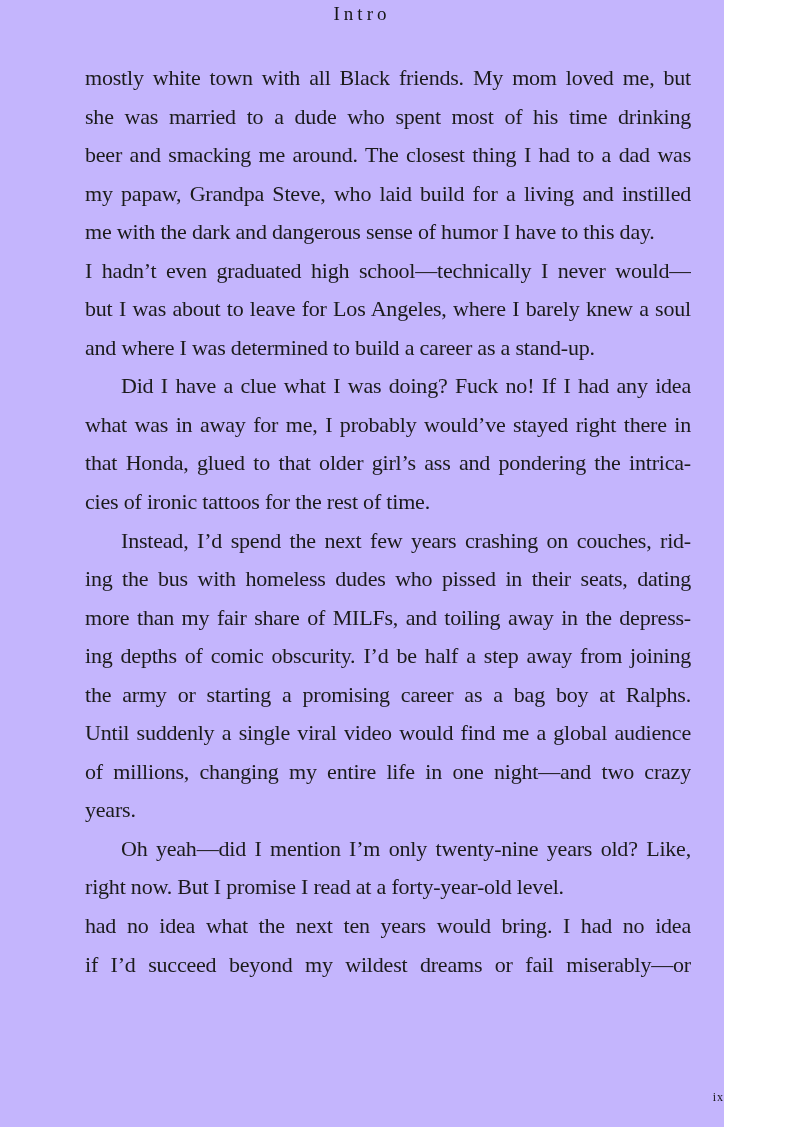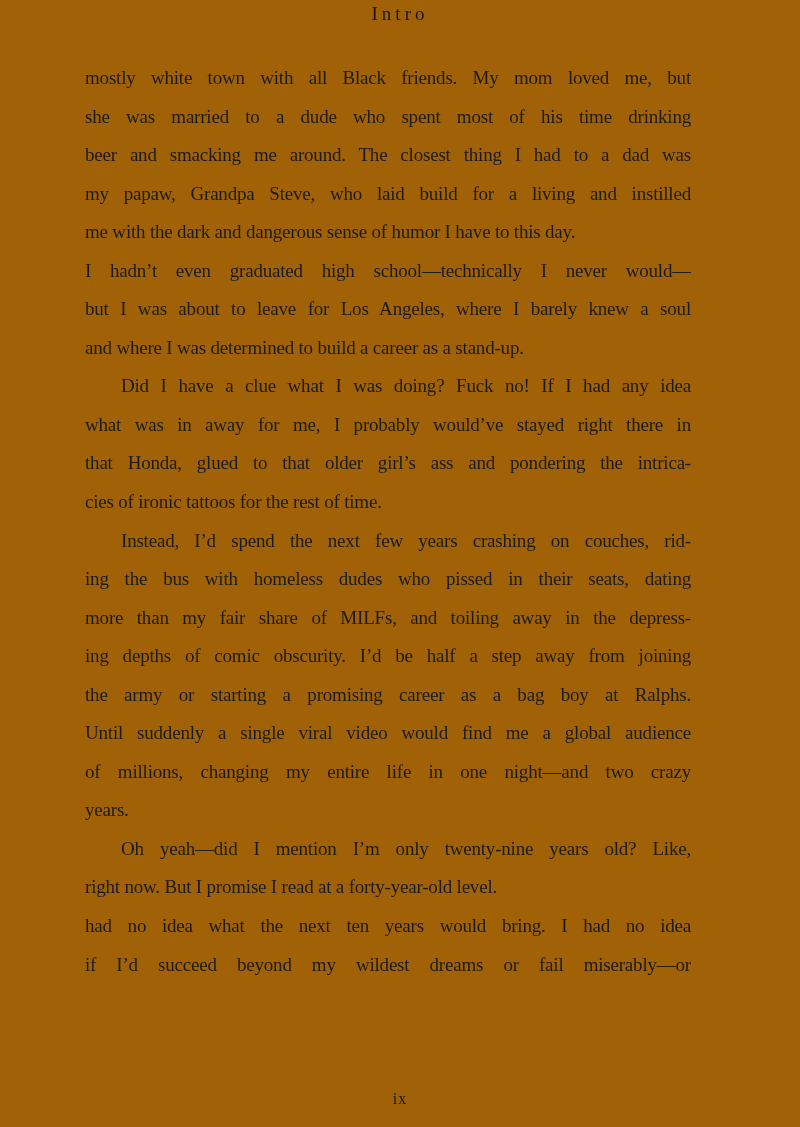--- a/index.html
+++ b/index.html
@@ -2,23 +2,23 @@
 <html><head>
 <meta charset="utf-8">
 <style>
   html, body {
     margin: 0;
     padding: 0;
     background: #ffffff;
   }
   .page {
     position: relative;
-    width: 800px;
+    width: 724px;
     height: 1127px;
-    background: #a16207;
+    background: #c4b5fd;
     color: #1b1b1b;
     font-family: "Liberation Serif", "DejaVu Serif", serif;
     overflow: hidden;
   }
   .running-head {
     position: absolute;
     top: 1px;
     left: 0;
     right: 0;
     text-align: center;
@@ -27,21 +27,21 @@
     line-height: 26px;
     color: #161616;
   }
   .body-text {
     position: absolute;
     top: 59px;
     left: 85px;
     width: 606px;
   }
   .line {
-    font-size: 19px;
+    font-size: 22px;
     letter-spacing: -0.2px;
     line-height: 38.55px;
     height: 38.55px;
     overflow: hidden;
     text-align: justify;
     text-align-last: justify;
     white-space: normal;
     color: #1b1b1b;
   }
   .line.end {
@@ -49,22 +49,22 @@
     text-align-last: left;
   }
   .line.indent {
     text-indent: 36px;
   }
   .page-number {
     position: absolute;
     top: 1090px;
     left: 0;
     right: 0;
-    text-align: center;
-    font-size: 16px;
+    text-align: right;
+    font-size: 12px;
     letter-spacing: 1px;
     color: #161616;
   }
 </style>
 </head>
 <body>
 
 <div class="page">
 
   <div class="running-head">Intro</div>

